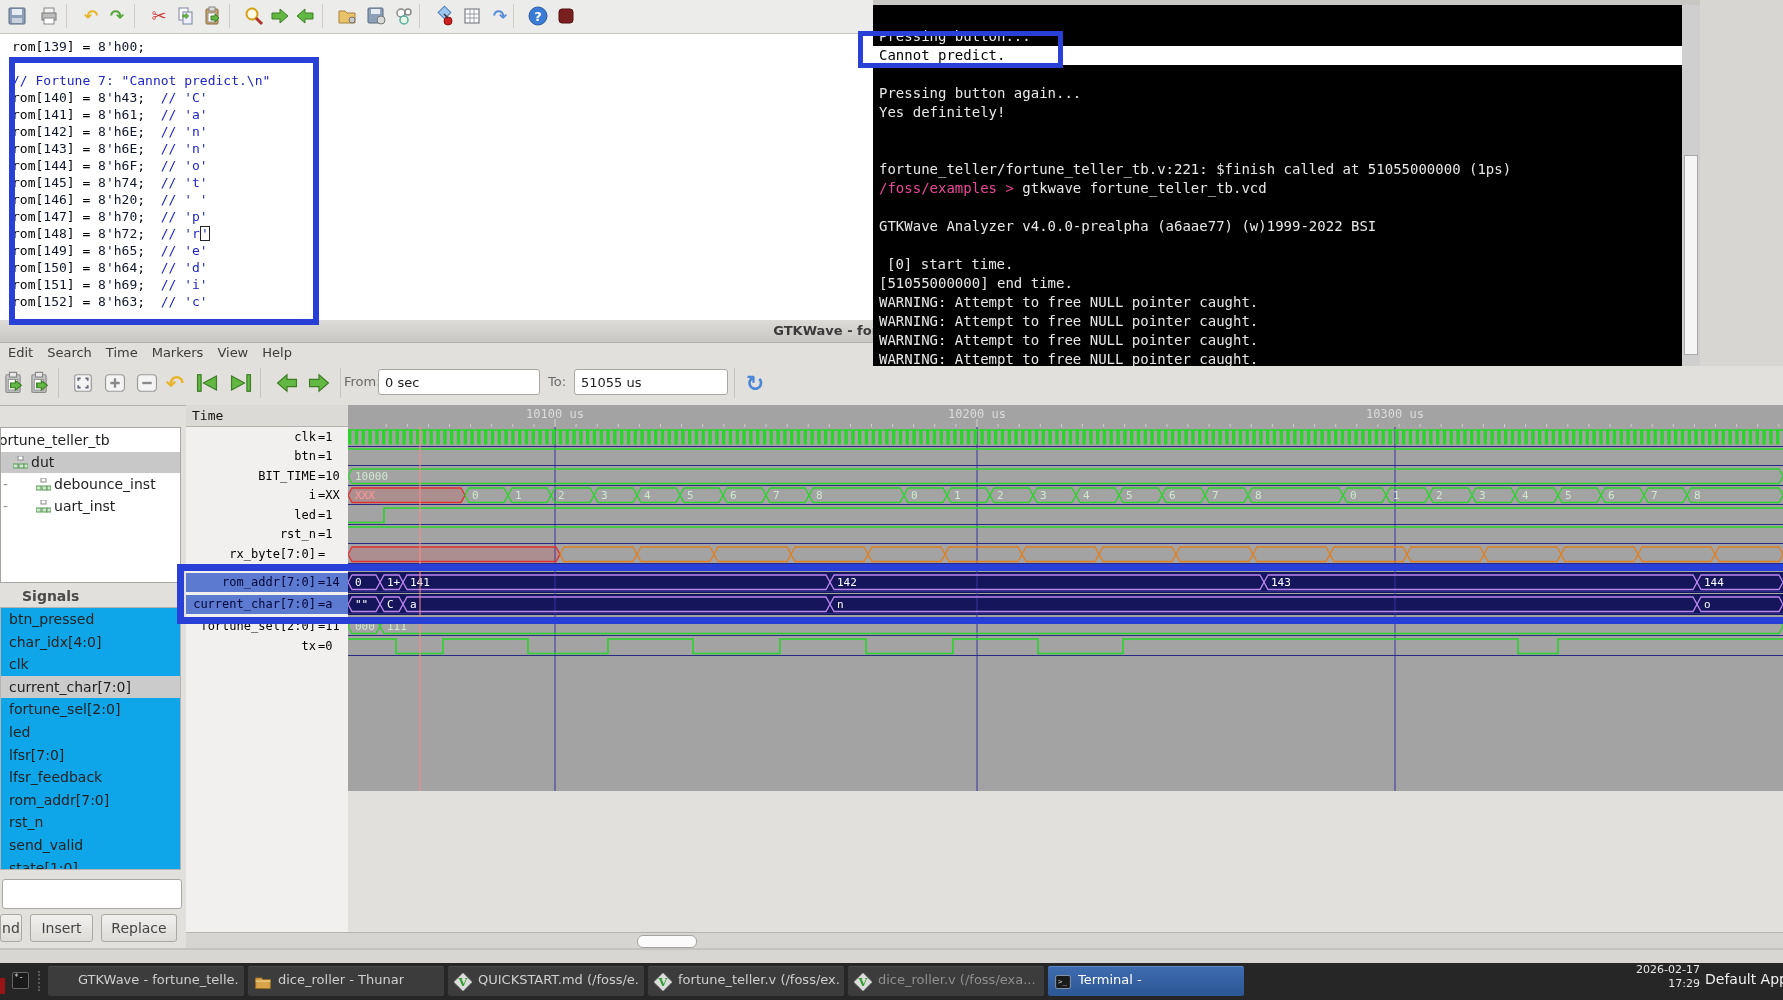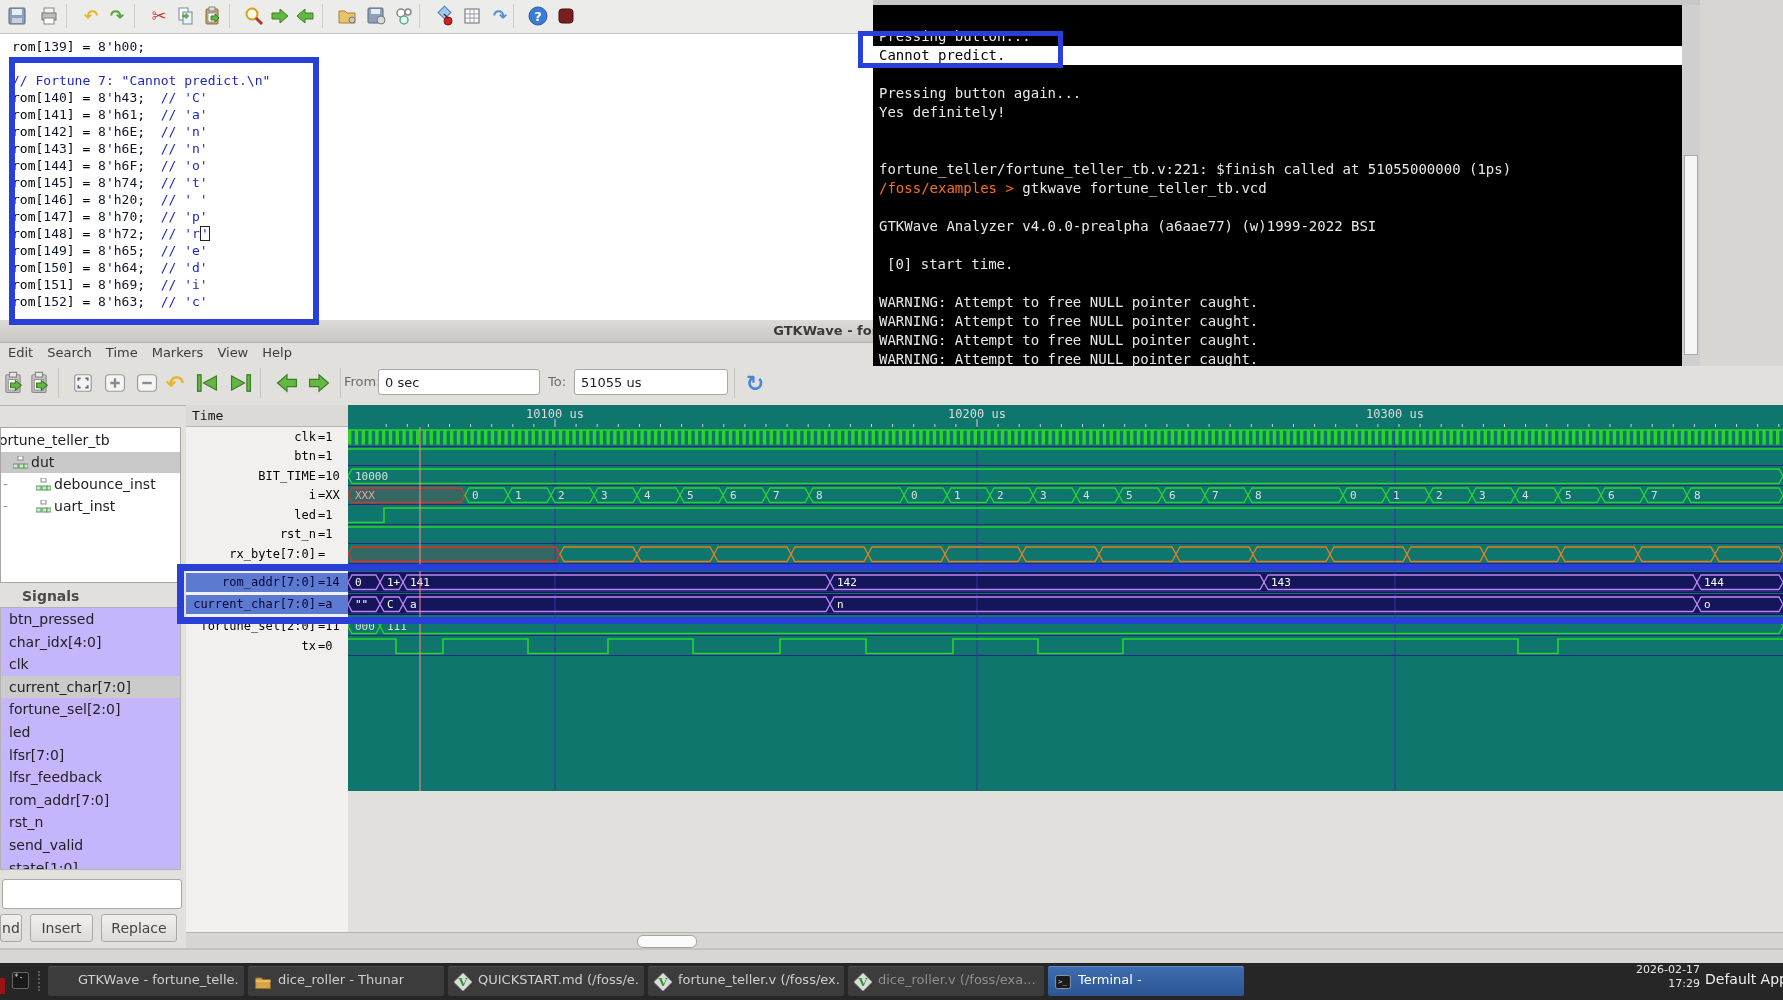--- a/index.html
+++ b/index.html
@@ -29,50 +29,50 @@
   #gw-status .val{position:absolute;top:7px;font-size:15px;font-weight:bold;color:#1a1a1a;white-space:nowrap;}
   #gw-status .sep{position:absolute;top:6px;font-size:15px;color:#bbb;}
   
   #gw-sst{position:absolute;left:0;top:85px;width:182px;height:545px;}
   #sst-tree{position:absolute;left:0;top:22px;width:181px;height:156px;background:#fff;border:1px solid #a8a6a3;box-sizing:border-box;overflow:hidden;}
   .tree-item{position:absolute;left:0;width:100%;height:21px;font-size:14px;color:#222;line-height:21px;white-space:nowrap;}
   .tree-item.sel{background:#c8c8c8;}
   .tree-glyph{display:inline-block;width:15px;height:13px;margin:0 3px 0 0;vertical-align:-2px;}
   #sst-signals-header{position:absolute;left:0;top:180px;width:182px;height:22px;font-weight:bold;font-size:14px;color:#4a4a4a;line-height:22px;}
   #sst-signals-header span{margin-left:22px;}
-  #sst-list{position:absolute;left:0;top:202px;width:181px;height:263px;background:#c4b5fd;border:1px solid #b5b3b0;box-sizing:border-box;overflow:hidden;}
+  #sst-list{position:absolute;left:0;top:202px;width:181px;height:263px;background:#0ea5e9;border:1px solid #b5b3b0;box-sizing:border-box;overflow:hidden;}
   .sig-item{position:absolute;left:0;width:100%;height:22px;font-size:14px;color:#222;line-height:22px;}
   .sig-item span{margin-left:8px;}
   .sig-item.sel{background:#cbcbcb;}
   #sst-filter{position:absolute;left:2px;top:474px;width:174px;height:26px;border:1px solid #a9a7a4;border-radius:3px;background:#fff;}
   .sst-btn{position:absolute;top:509px;height:28px;background:linear-gradient(#f2f0ee,#dddbd8);border:1px solid #aaa8a5;border-radius:3px;font-size:14px;color:#444;text-align:center;line-height:26px;box-sizing:border-box;}
   
   #gw-names{position:absolute;left:186px;top:85px;width:162px;height:527px;background:#f1f0ee;overflow:hidden;}
   #names-header{position:absolute;left:0;top:0;width:100%;height:22px;background:#dcdad7;border-bottom:1px solid #b5b3b0;font-family:"DejaVu Sans Mono",monospace;font-size:13px;color:#111;line-height:21px;box-sizing:border-box;}
   #names-header span{margin-left:6px;}
   .name-row{position:absolute;left:0;width:162px;height:19px;font-family:"DejaVu Sans Mono",monospace;font-size:12px;line-height:19px;color:#000;white-space:nowrap;}
   .name-row .nm{position:absolute;left:0;width:130px;text-align:right;}
   .name-row .vl{position:absolute;left:132px;}
   .name-row.sel{background:#5c7bd0;color:#06063a;}
   
-  #gw-wave{position:absolute;left:348px;top:85px;width:1435px;height:386px;background:#0f766e;overflow:hidden;}
+  #gw-wave{position:absolute;left:348px;top:85px;width:1435px;height:386px;background:#a3a3a3;overflow:hidden;}
   
   #gw-hscroll{position:absolute;left:186px;top:612px;width:1597px;height:16px;background:#d7d5d2;border-top:1px solid #b5b3b0;box-sizing:border-box;}
   #gw-hthumb{position:absolute;left:451px;top:2px;width:58px;height:11px;background:#fbfbfb;border:1px solid #a5a3a0;border-radius:6px;}
   #gw-bottom{position:absolute;left:0;top:628px;width:100%;height:2px;background:#c5c3c0;}
   
   #terminal{position:absolute;left:873px;top:0;width:827px;height:366px;background:#000;z-index:3;}
   #term-topstrip{position:absolute;left:0;top:0;width:100%;height:5px;background:#c9c7c4;}
   #term-scroll{position:absolute;right:0;top:5px;width:18px;height:361px;background:#cfcfcf;}
   #term-scroll .thumb{position:absolute;left:2px;top:150px;width:14px;height:200px;background:#f5f5f5;border:1px solid #aaa;box-sizing:border-box;}
   #term-text{position:absolute;left:0px;top:5px;width:809px;height:361px;overflow:hidden;}
   .t-line{position:absolute;left:0;width:100%;height:19px;font-family:"DejaVu Sans Mono",monospace;font-size:14px;line-height:19px;color:#e8e8e8;white-space:pre;}
   .t-line .txt{margin-left:6px;}
   .t-line.sel{background:#ffffff;color:#000;}
-  .t-prompt{color:#f97316;}
+  .t-prompt{color:#ec4899;}
   
   .annot{position:absolute;border-style:solid;border-color:#2840d8;z-index:5;pointer-events:none;}
   
   #taskbar{position:absolute;left:0;top:963px;width:1783px;height:37px;background:#262626;z-index:6;}
   .tb-btn{position:absolute;top:3px;height:30px;background:#3c3c3c;border-top:1px solid #4d4d4d;border-radius:2px;box-sizing:border-box;}
   .tb-btn .lbl{position:absolute;left:30px;top:5px;font-size:13px;color:#cfcfcf;white-space:nowrap;overflow:hidden;max-width:162px;}
   .tb-btn.dim .lbl{color:#8f8f8f;}
   .tb-btn.active{background:linear-gradient(#3e6cb0,#2c5694);border-top:1px solid #5d8ac9;}
   .tb-btn.active .lbl{color:#fff;}
   .tb-ico{position:absolute;left:6px;top:6px;width:18px;height:18px;}
@@ -793,20 +793,21 @@
         <div class="t-line" style="top: 60px;"><span class="txt"></span></div>
         <div class="t-line" style="top: 79px;"><span class="txt">Pressing button again...</span></div>
         <div class="t-line" style="top: 98px;"><span class="txt">Yes definitely!</span></div>
         <div class="t-line" style="top: 117px;"><span class="txt"></span></div>
         <div class="t-line" style="top: 155px;"><span class="txt">fortune_teller/fortune_teller_tb.v:221: $finish called at 51055000000 (1ps)</span></div>
         <div class="t-line" style="top: 174px;"><span class="txt"><span class="t-prompt">/foss/examples &gt;</span> gtkwave fortune_teller_tb.vcd</span></div>
         <div class="t-line" style="top: 193px;"><span class="txt"></span></div>
         <div class="t-line" style="top: 212px;"><span class="txt">GTKWave Analyzer v4.0.0-prealpha (a6aae77) (w)1999-2022 BSI</span></div>
         <div class="t-line" style="top: 231px;"><span class="txt"></span></div>
         <div class="t-line" style="top: 250px; margin-left: 8px;"><span class="txt">[0] start time.</span></div>
+        <div class="t-line" style="top: 269px;"><span class="txt">[51055000000] end time.</span></div>
         <div class="t-line" style="top: 288px;"><span class="txt">WARNING: Attempt to free NULL pointer caught.</span></div>
         <div class="t-line" style="top: 307px;"><span class="txt">WARNING: Attempt to free NULL pointer caught.</span></div>
         <div class="t-line" style="top: 326px;"><span class="txt">WARNING: Attempt to free NULL pointer caught.</span></div>
         <div class="t-line" style="top: 345px;"><span class="txt">WARNING: Attempt to free NULL pointer caught.</span></div>
       </div>
     <div id="term-scroll">
         <div class="thumb"></div>
       </div>
   </div>
   <div id="right-gray"></div>

